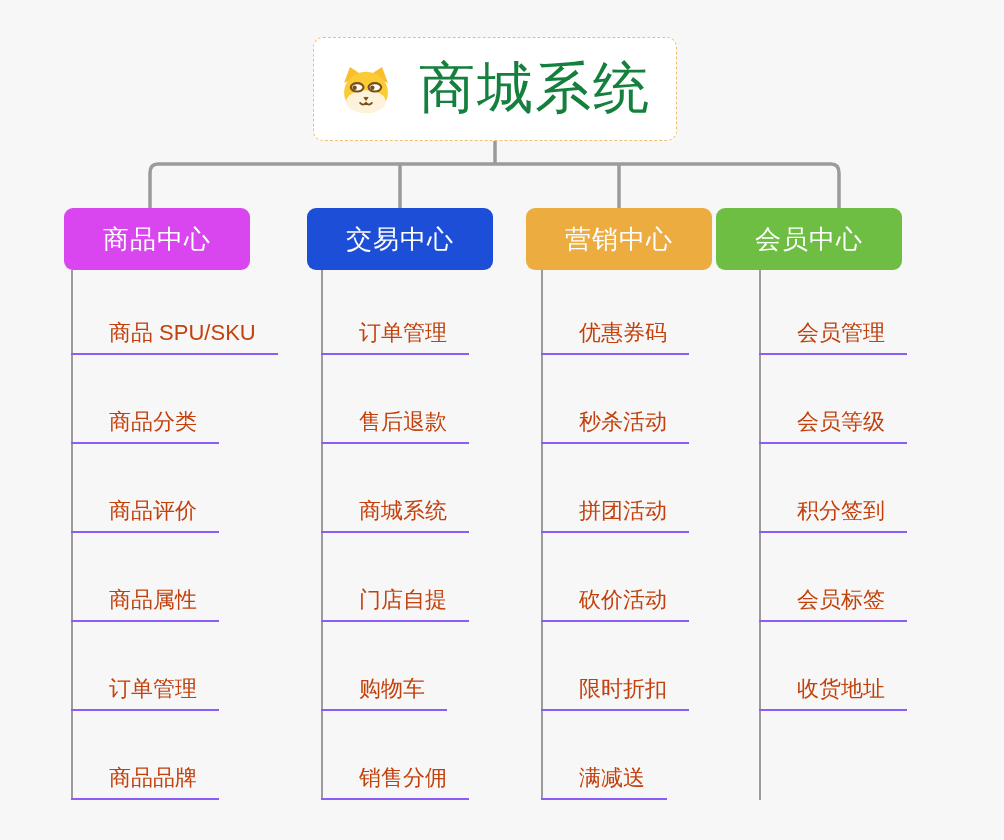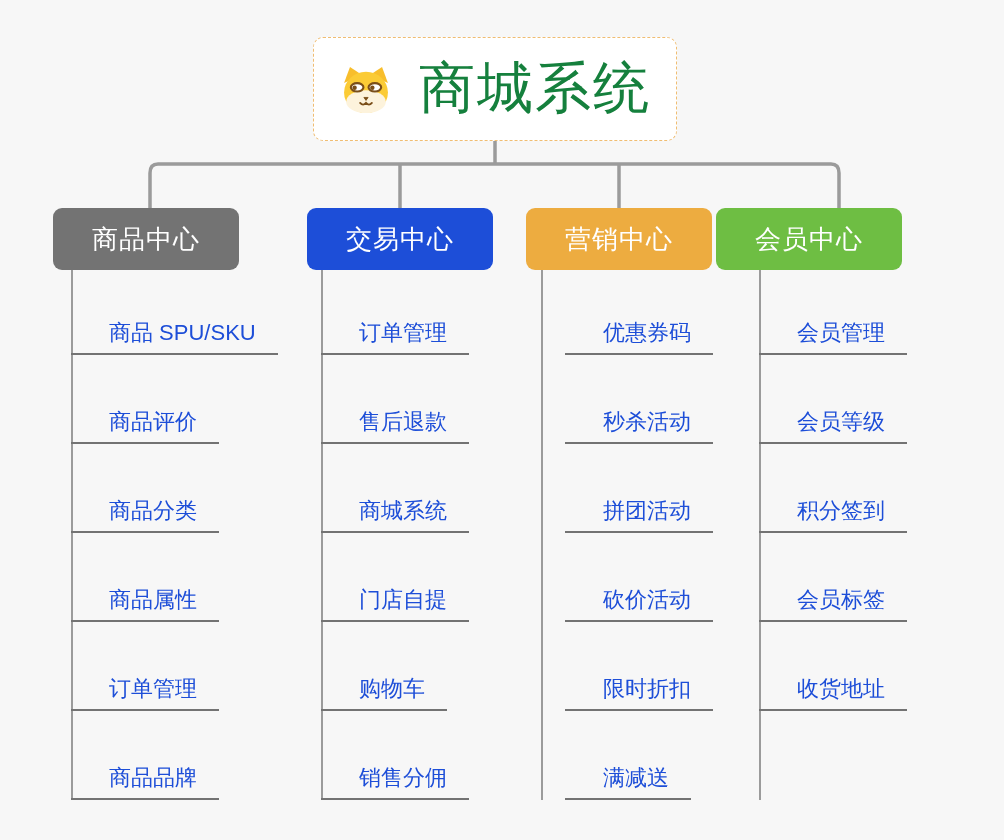--- a/index.html
+++ b/index.html
@@ -45,23 +45,23 @@
     position:absolute;top:270px;width:2px;height:530px;
     background:#9b9b9b;
   }
   .branch-column{
     position:absolute;top:270px;width:250px;
   }
   .leaf{
     display:table;
     margin-top:55px;
     padding:0 22px 9px 38px;
-    border-bottom:2px solid #737373;
+    border-bottom:2px solid #8b5cf6;
     font-size:22px;line-height:23px;
-    color:#1d4ed8;
+    color:#c2410c;
     white-space:nowrap;
   }
   .leaf:first-child{margin-top:51px;}
 </style>
 </head>
 <body>
 
 <div class="canvas">
 
   <svg class="connector-svg" viewBox="0 0 1004 840" xmlns="http://www.w3.org/2000/svg">
@@ -82,49 +82,49 @@
       <ellipse cx="21.5" cy="27" rx="7.5" ry="5" fill="#ffffff" stroke="#7a4e18" stroke-width="2.5"></ellipse>
       <ellipse cx="42.5" cy="27" rx="7.5" ry="5" fill="#ffffff" stroke="#7a4e18" stroke-width="2.5"></ellipse>
       <circle cx="18.5" cy="27.5" r="2.6" fill="#7a4e18"></circle>
       <circle cx="39.5" cy="27.5" r="2.6" fill="#7a4e18"></circle>
       <path d="M29.5,39 h5 l-2.5,3.5 z" fill="#7a4e18" stroke="#7a4e18" stroke-linejoin="round"></path>
       <path d="M25,45.5 q3.5,4 7,0 q3.5,4 7,0" stroke="#7a4e18" stroke-width="2.2" fill="none" stroke-linecap="round"></path>
     </svg>
     <span class="root-label">商城系统</span>
   </div>
 
-  <div class="branch-header" style="left: 53px; background-color: #737373;">商品中心</div>
+  <div class="branch-header" style="left: 64px; background-color: #d946ef;">商品中心</div>
   <div class="branch-header" style="left: 307px; background-color: #1d4ed8;">交易中心</div>
   <div class="branch-header" style="left: 526px; background-color: rgb(237, 172, 64);">营销中心</div>
   <div class="branch-header" style="left: 716px; background-color: rgb(110, 190, 67);">会员中心</div>
 
   <div class="trunk" style="left:71px"></div>
   <div class="trunk" style="left:321px"></div>
   <div class="trunk" style="left:541px"></div>
   <div class="trunk" style="left:759px"></div>
 
   <div class="branch-column" style="left:71px">
     <div class="leaf">商品 SPU/SKU</div>
+    <div class="leaf">商品分类</div>
     <div class="leaf">商品评价</div>
-    <div class="leaf">商品分类</div>
     <div class="leaf">商品属性</div>
     <div class="leaf">订单管理</div>
     <div class="leaf">商品品牌</div>
   </div>
 
   <div class="branch-column" style="left:321px">
     <div class="leaf">订单管理</div>
     <div class="leaf">售后退款</div>
     <div class="leaf">商城系统</div>
     <div class="leaf">门店自提</div>
     <div class="leaf">购物车</div>
     <div class="leaf">销售分佣</div>
   </div>
 
-  <div class="branch-column" style="left:565px">
+  <div class="branch-column" style="left:541px">
     <div class="leaf">优惠券码</div>
     <div class="leaf">秒杀活动</div>
     <div class="leaf">拼团活动</div>
     <div class="leaf">砍价活动</div>
     <div class="leaf">限时折扣</div>
     <div class="leaf">满减送</div>
   </div>
 
   <div class="branch-column" style="left:759px">
     <div class="leaf">会员管理</div>

